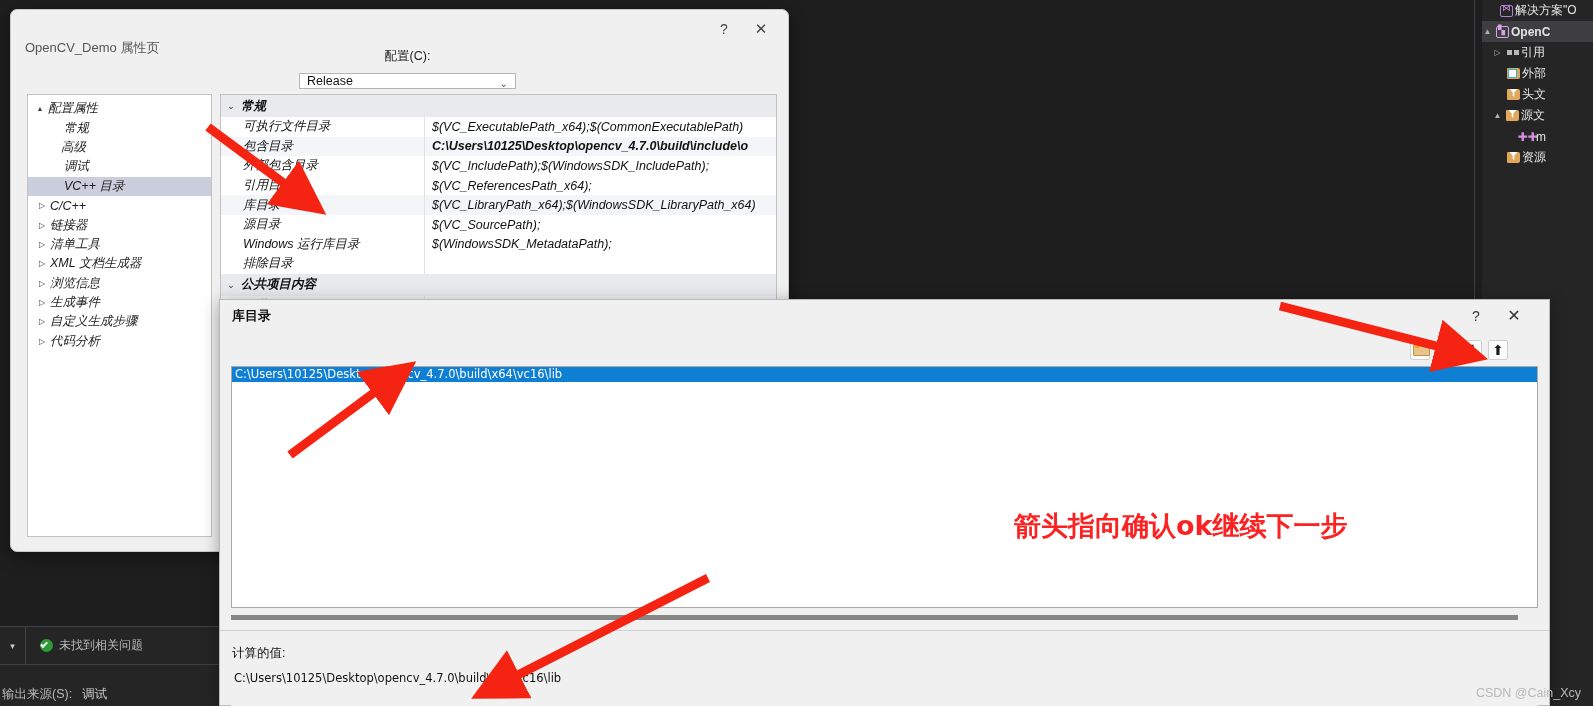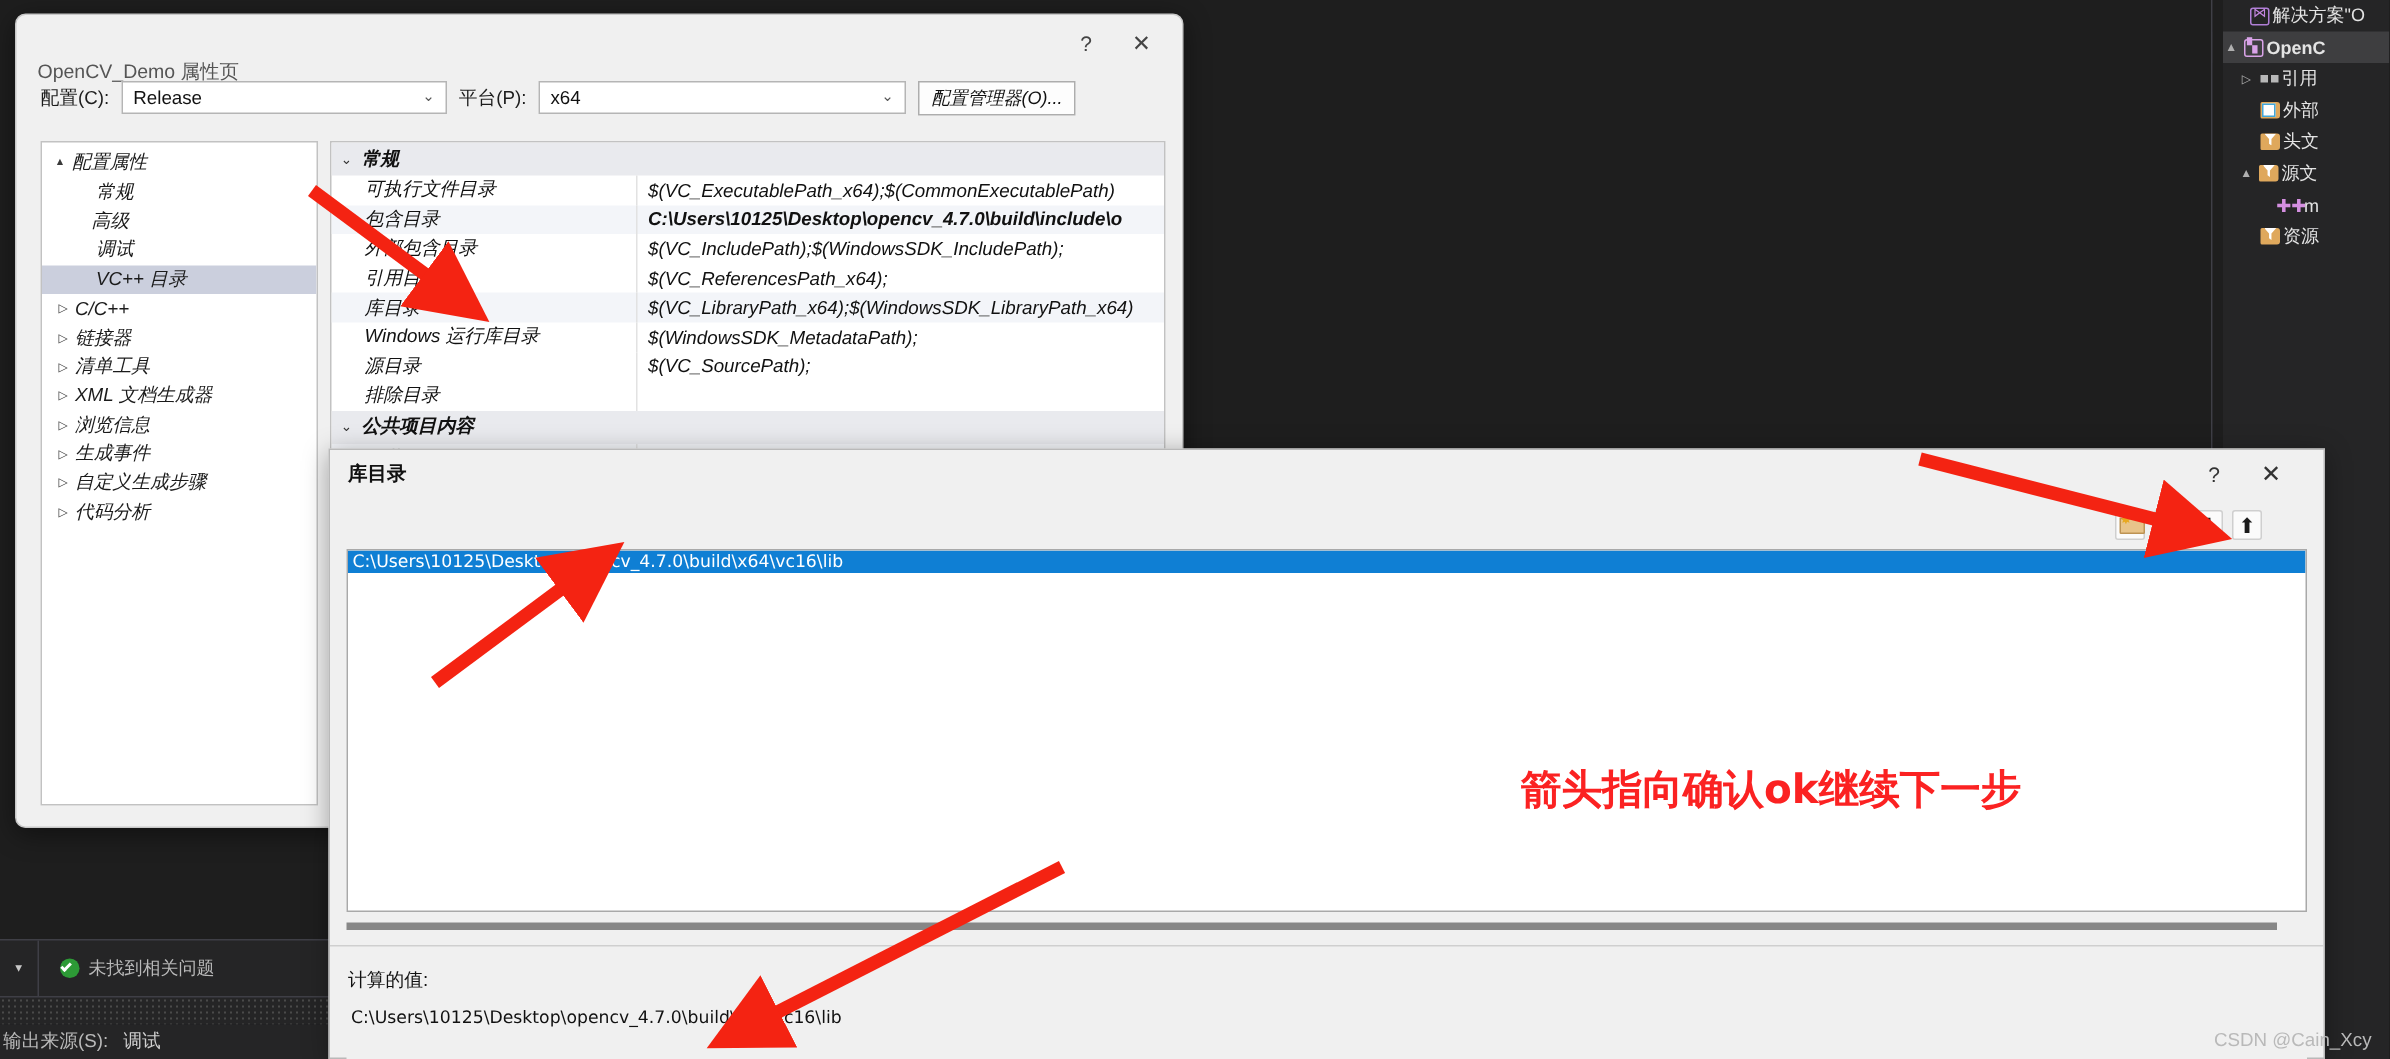--- a/index.html
+++ b/index.html
@@ -90,21 +90,21 @@
     background:#f0f0f0; border:1px solid #c8c8c8; border-radius:7px;
     box-shadow:0 4px 18px rgba(0,0,0,.45);
   }
   #prop-titlebar { height:38px; display:flex; align-items:center; position:relative; }
   #prop-title { padding-left:14px; font-size:13px; color:#555;margin-top:38px; }
   #prop-help { position:absolute; right:54px; top:11px; width:20px; text-align:center;
     font-size:14px; color:#444; cursor:default; }
   #prop-close { position:absolute; right:16px; top:10px; width:22px; text-align:center;
     font-size:15px; color:#444; cursor:default; }
 
-  #prop-configrow { display:flex; align-items:center; gap:8px; padding:0 0 0 16px; height:34px; }
+  #prop-configrow { display:flex; align-items:center; gap:8px; padding:0 0 0 16px; height:34px;flex-direction:column; }
   .fld-label { font-size:12.5px; color:#1c1c1c; white-space:nowrap; }
   .combo {
     height:22px; background:#fff; border:1px solid #b5b5b5;
     display:flex; align-items:center; position:relative;
     font-size:12.5px; color:#111; padding-left:7px;
   }
   .combo .caret { position:absolute; right:7px; top:4px; font-size:10px; color:#555; }
   #combo-config { width:217px; }
   #combo-platform { width:245px; }
   .btn {
@@ -387,26 +387,26 @@
       </div>
       <div class="prow">
         <span class="pname">引用目录</span>
         <span class="pval">$(VC_ReferencesPath_x64);</span>
       </div>
       <div class="prow alt">
         <span class="pname">库目录</span>
         <span class="pval">$(VC_LibraryPath_x64);$(WindowsSDK_LibraryPath_x64)</span>
       </div>
       <div class="prow">
+        <span class="pname">源目录</span>
+        <span class="pval">$(VC_SourcePath);</span>
+      </div>
+      <div class="prow">
         <span class="pname">Windows 运行库目录</span>
         <span class="pval">$(WindowsSDK_MetadataPath);</span>
-      </div>
-      <div class="prow">
-        <span class="pname">源目录</span>
-        <span class="pval">$(VC_SourcePath);</span>
       </div>
       <div class="prow">
         <span class="pname">排除目录</span>
       </div>
 
       <div class="grp">
         <span class="chev">⌄</span>
         <span>公共项目内容</span>
       </div>
       <div class="prow alt">

